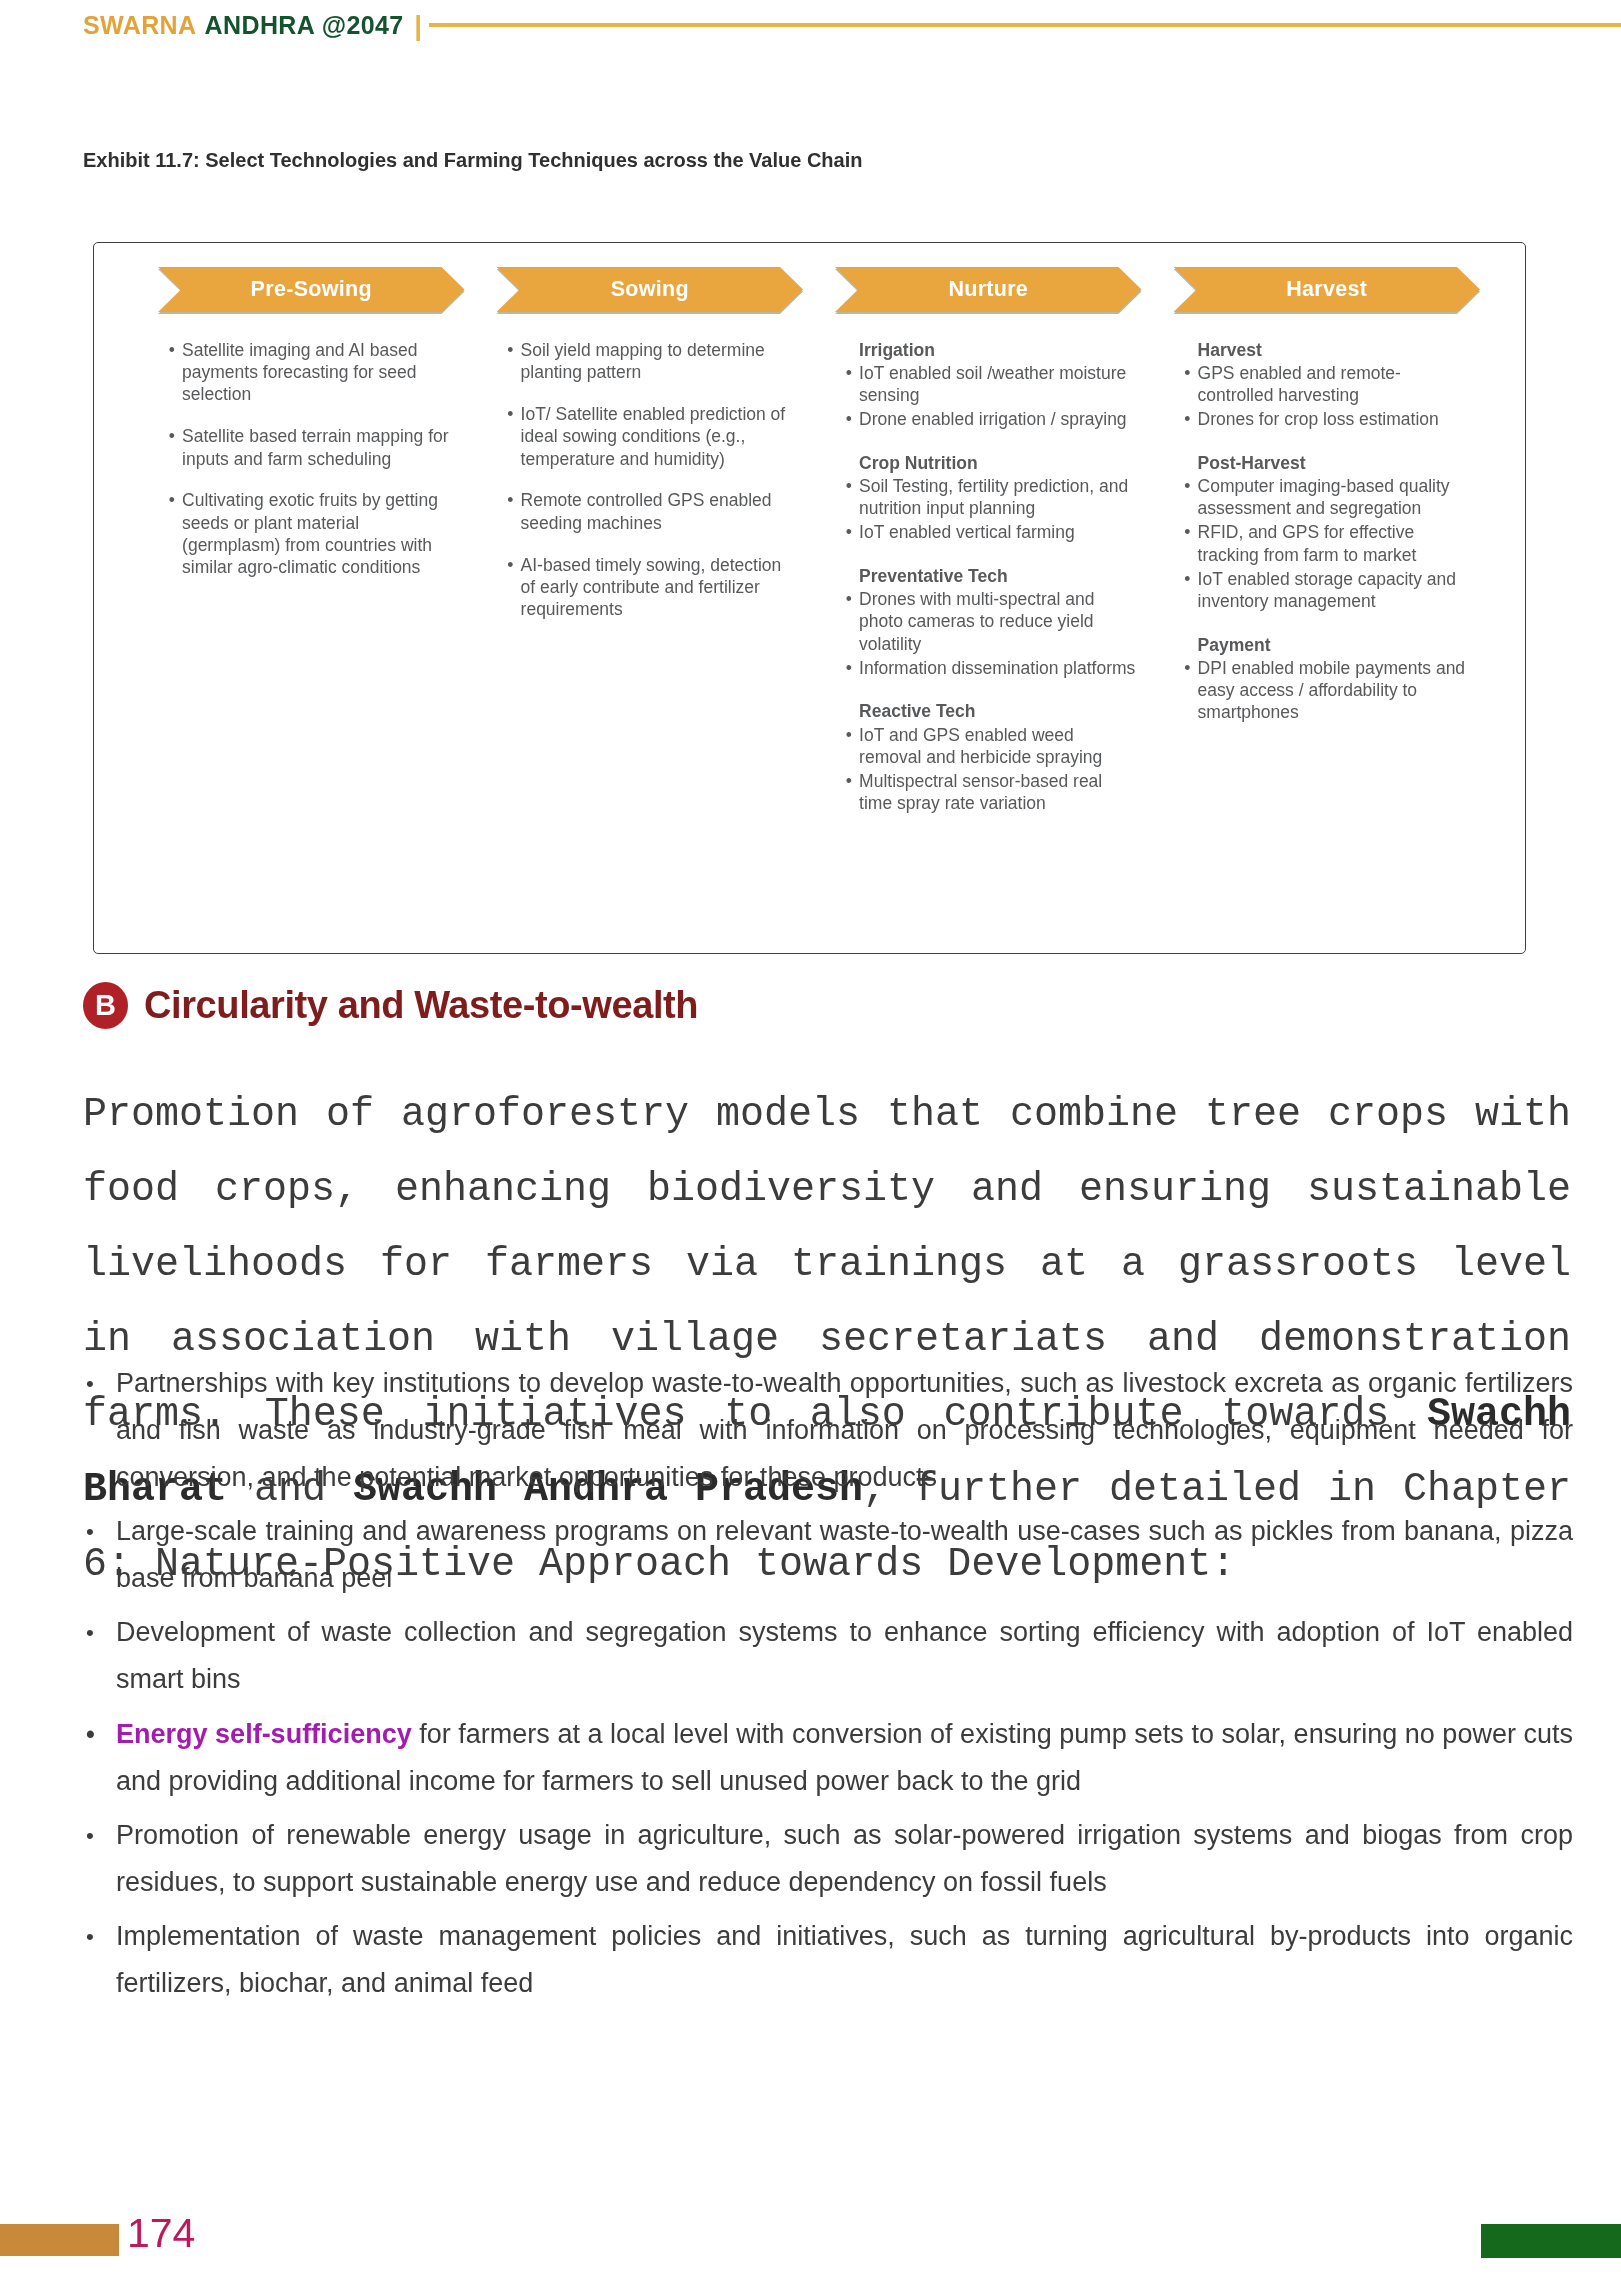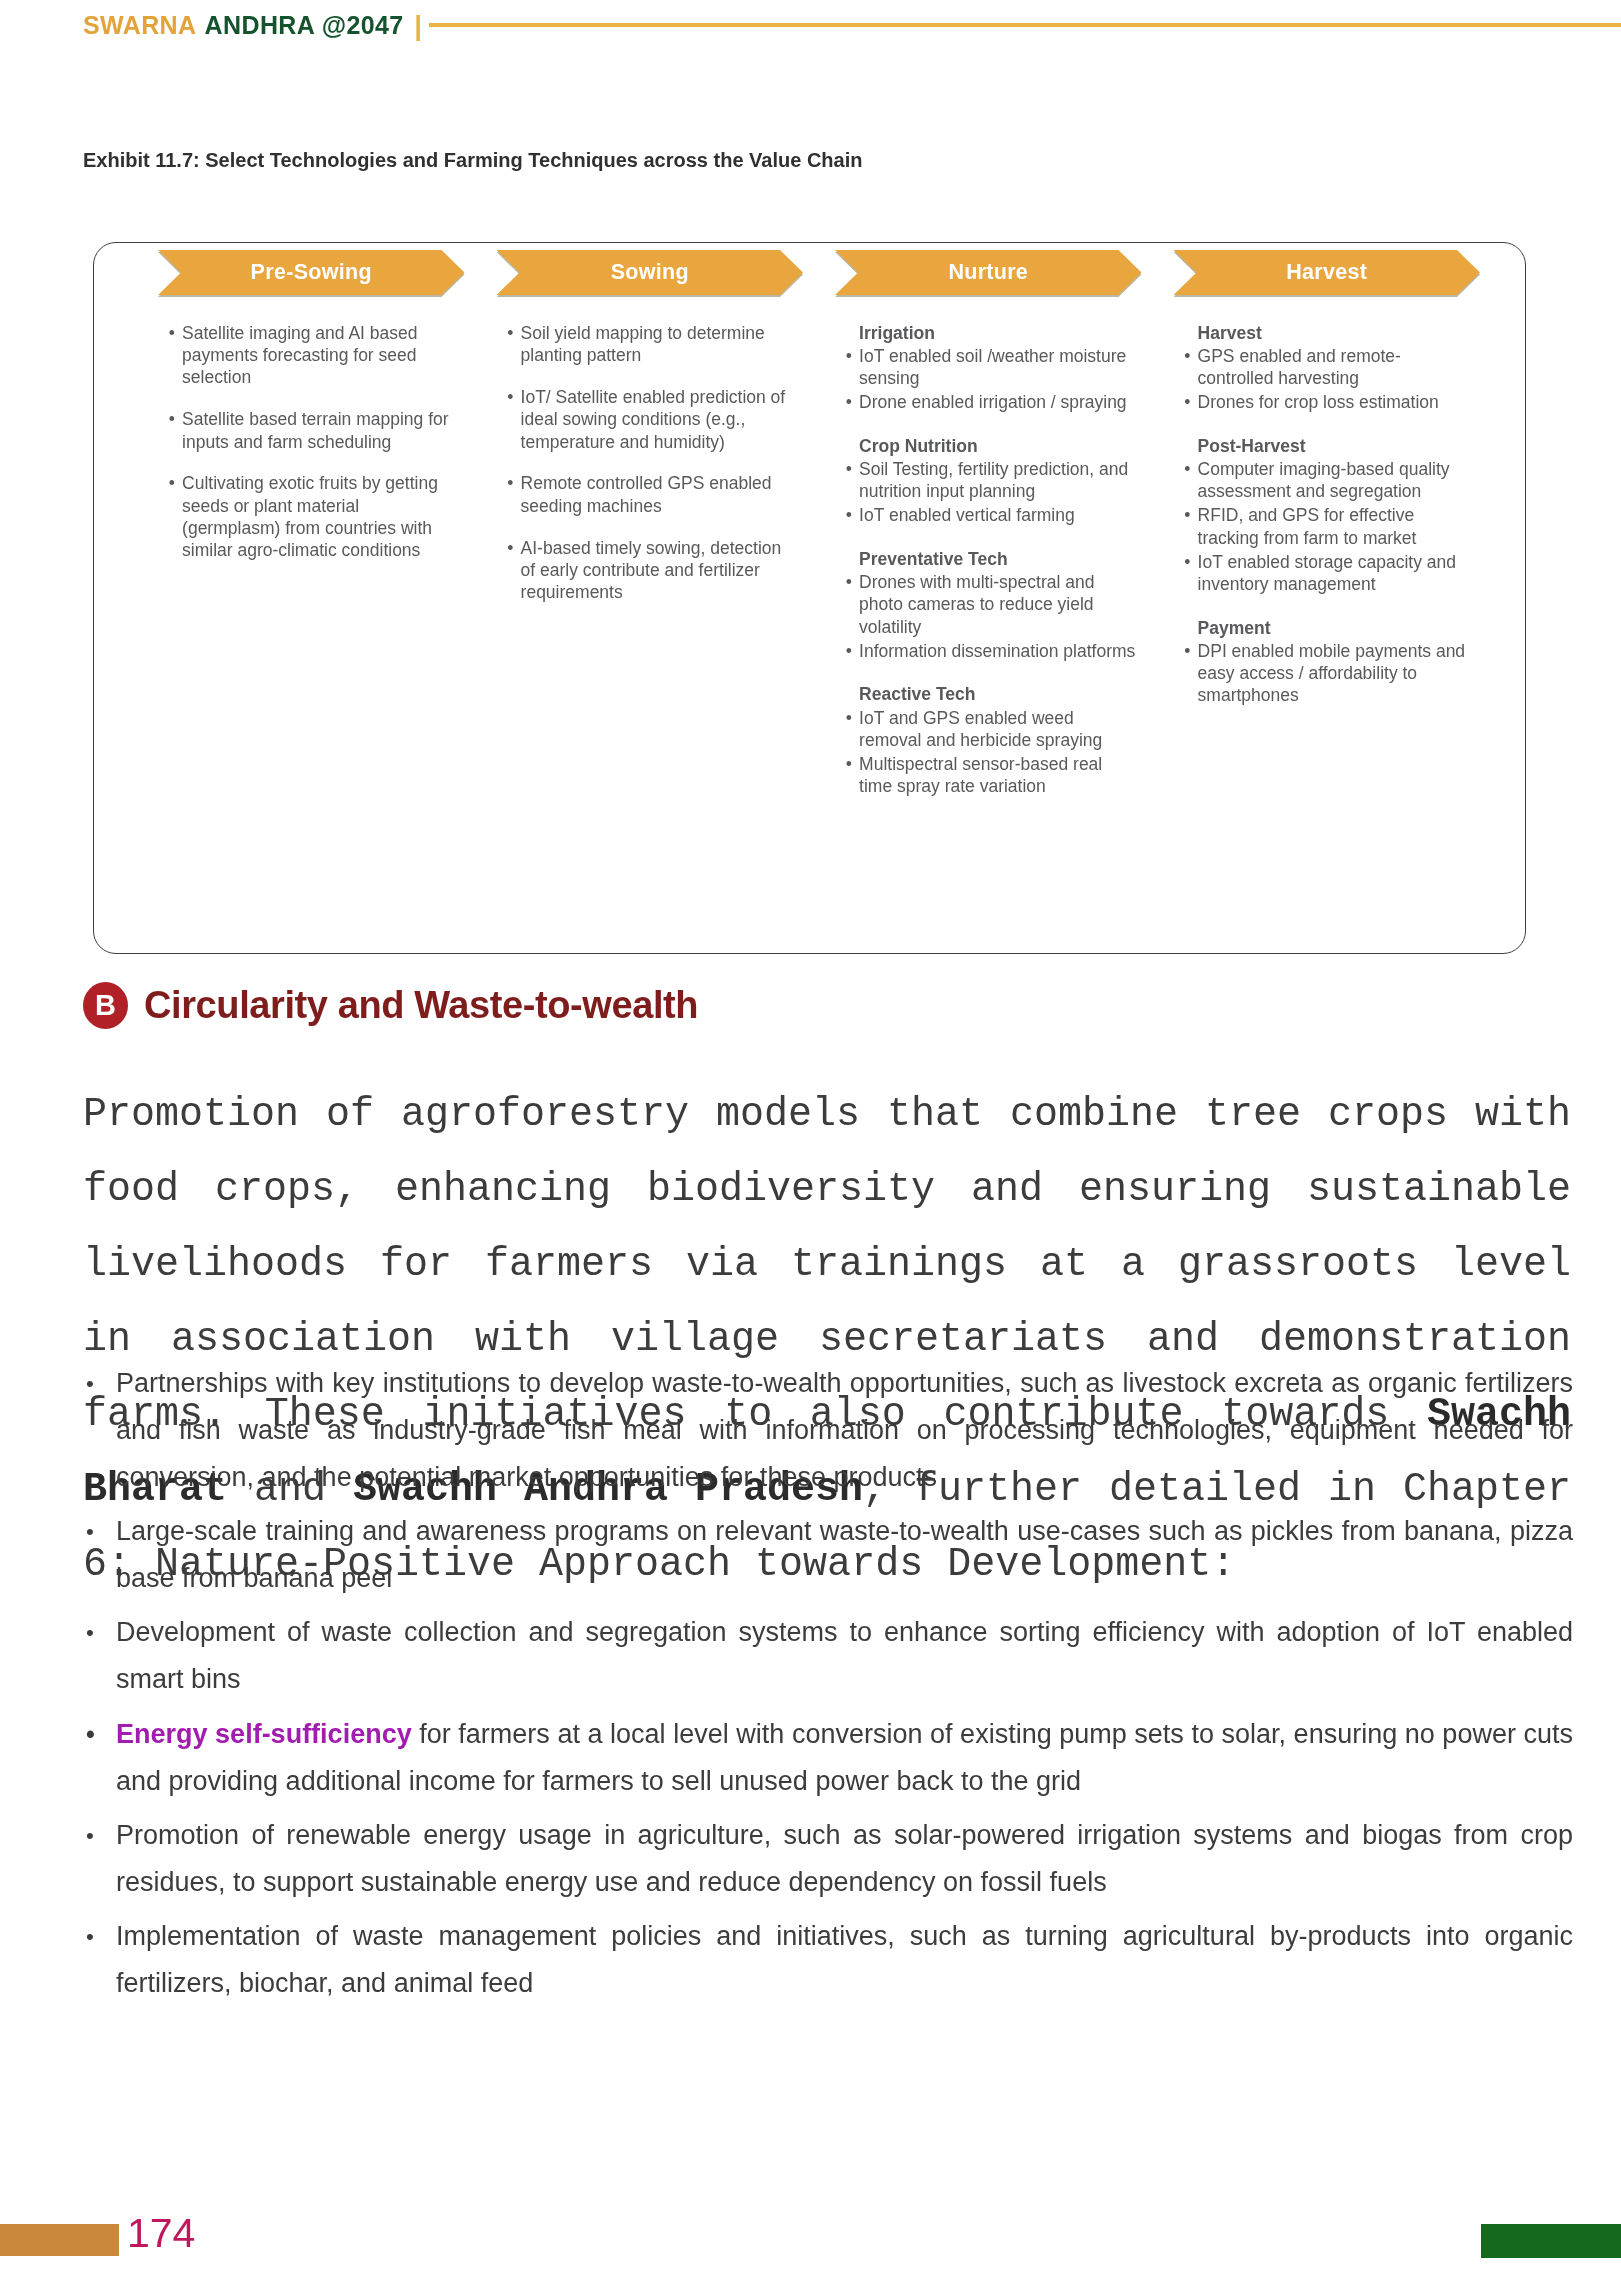--- a/index.html
+++ b/index.html
@@ -12,22 +12,22 @@
   .brand-row{position:absolute;top:10.7px;left:83px;right:0;display:flex;align-items:center;}
   .brand-gold{color:#E2A33B;font-weight:800;font-size:25px;letter-spacing:0.4px;}
   .brand-green{color:#14532d;font-weight:800;font-size:25px;margin-left:8px;letter-spacing:0.4px;}
   .brand-sep{color:#E8B544;font-weight:700;font-size:28px;margin:0 7.2px 0 10.7px;line-height:25px;}
   .gold-line{flex:1;height:3.6px;background:#E8B544;}
 
   
   .exhibit-title{position:absolute;top:149px;left:83px;margin:0;font-size:20px;font-weight:700;color:#303030;}
   .exhibit-box{
     position:absolute;top:242px;left:93px;width:1433px;height:712px;box-sizing:border-box;
-    border:1.8px solid #3f3f3f;border-radius:23px;background:#fff;
-    display:flex;gap:32px;padding:7px 45px 0 64px;
+    border:1.8px solid #3f3f3f;border-radius:5px;background:#fff;
+    display:flex;gap:32px;padding:24px 45px 0 64px;
   }
   .col{flex:1;min-width:0;}
   .banner-wrap{filter:drop-shadow(0 2.7px 0 rgba(125,125,90,.55));margin-bottom:27px;}
   .banner{
     height:45px;background:#E9A63F;color:#fff;font-weight:700;font-size:21.5px;letter-spacing:0.3px;
     display:flex;align-items:center;justify-content:center;
     clip-path:polygon(0 0, calc(100% - 23px) 0, 100% 50%, calc(100% - 23px) 100%, 0 100%, 23px 50%);
   }
   .col-body{color:#58595B;font-size:17.5px;line-height:1.27;padding:0 3.6px 0 10.7px;}
   .box-list{list-style:none;margin:0;padding:0;}

